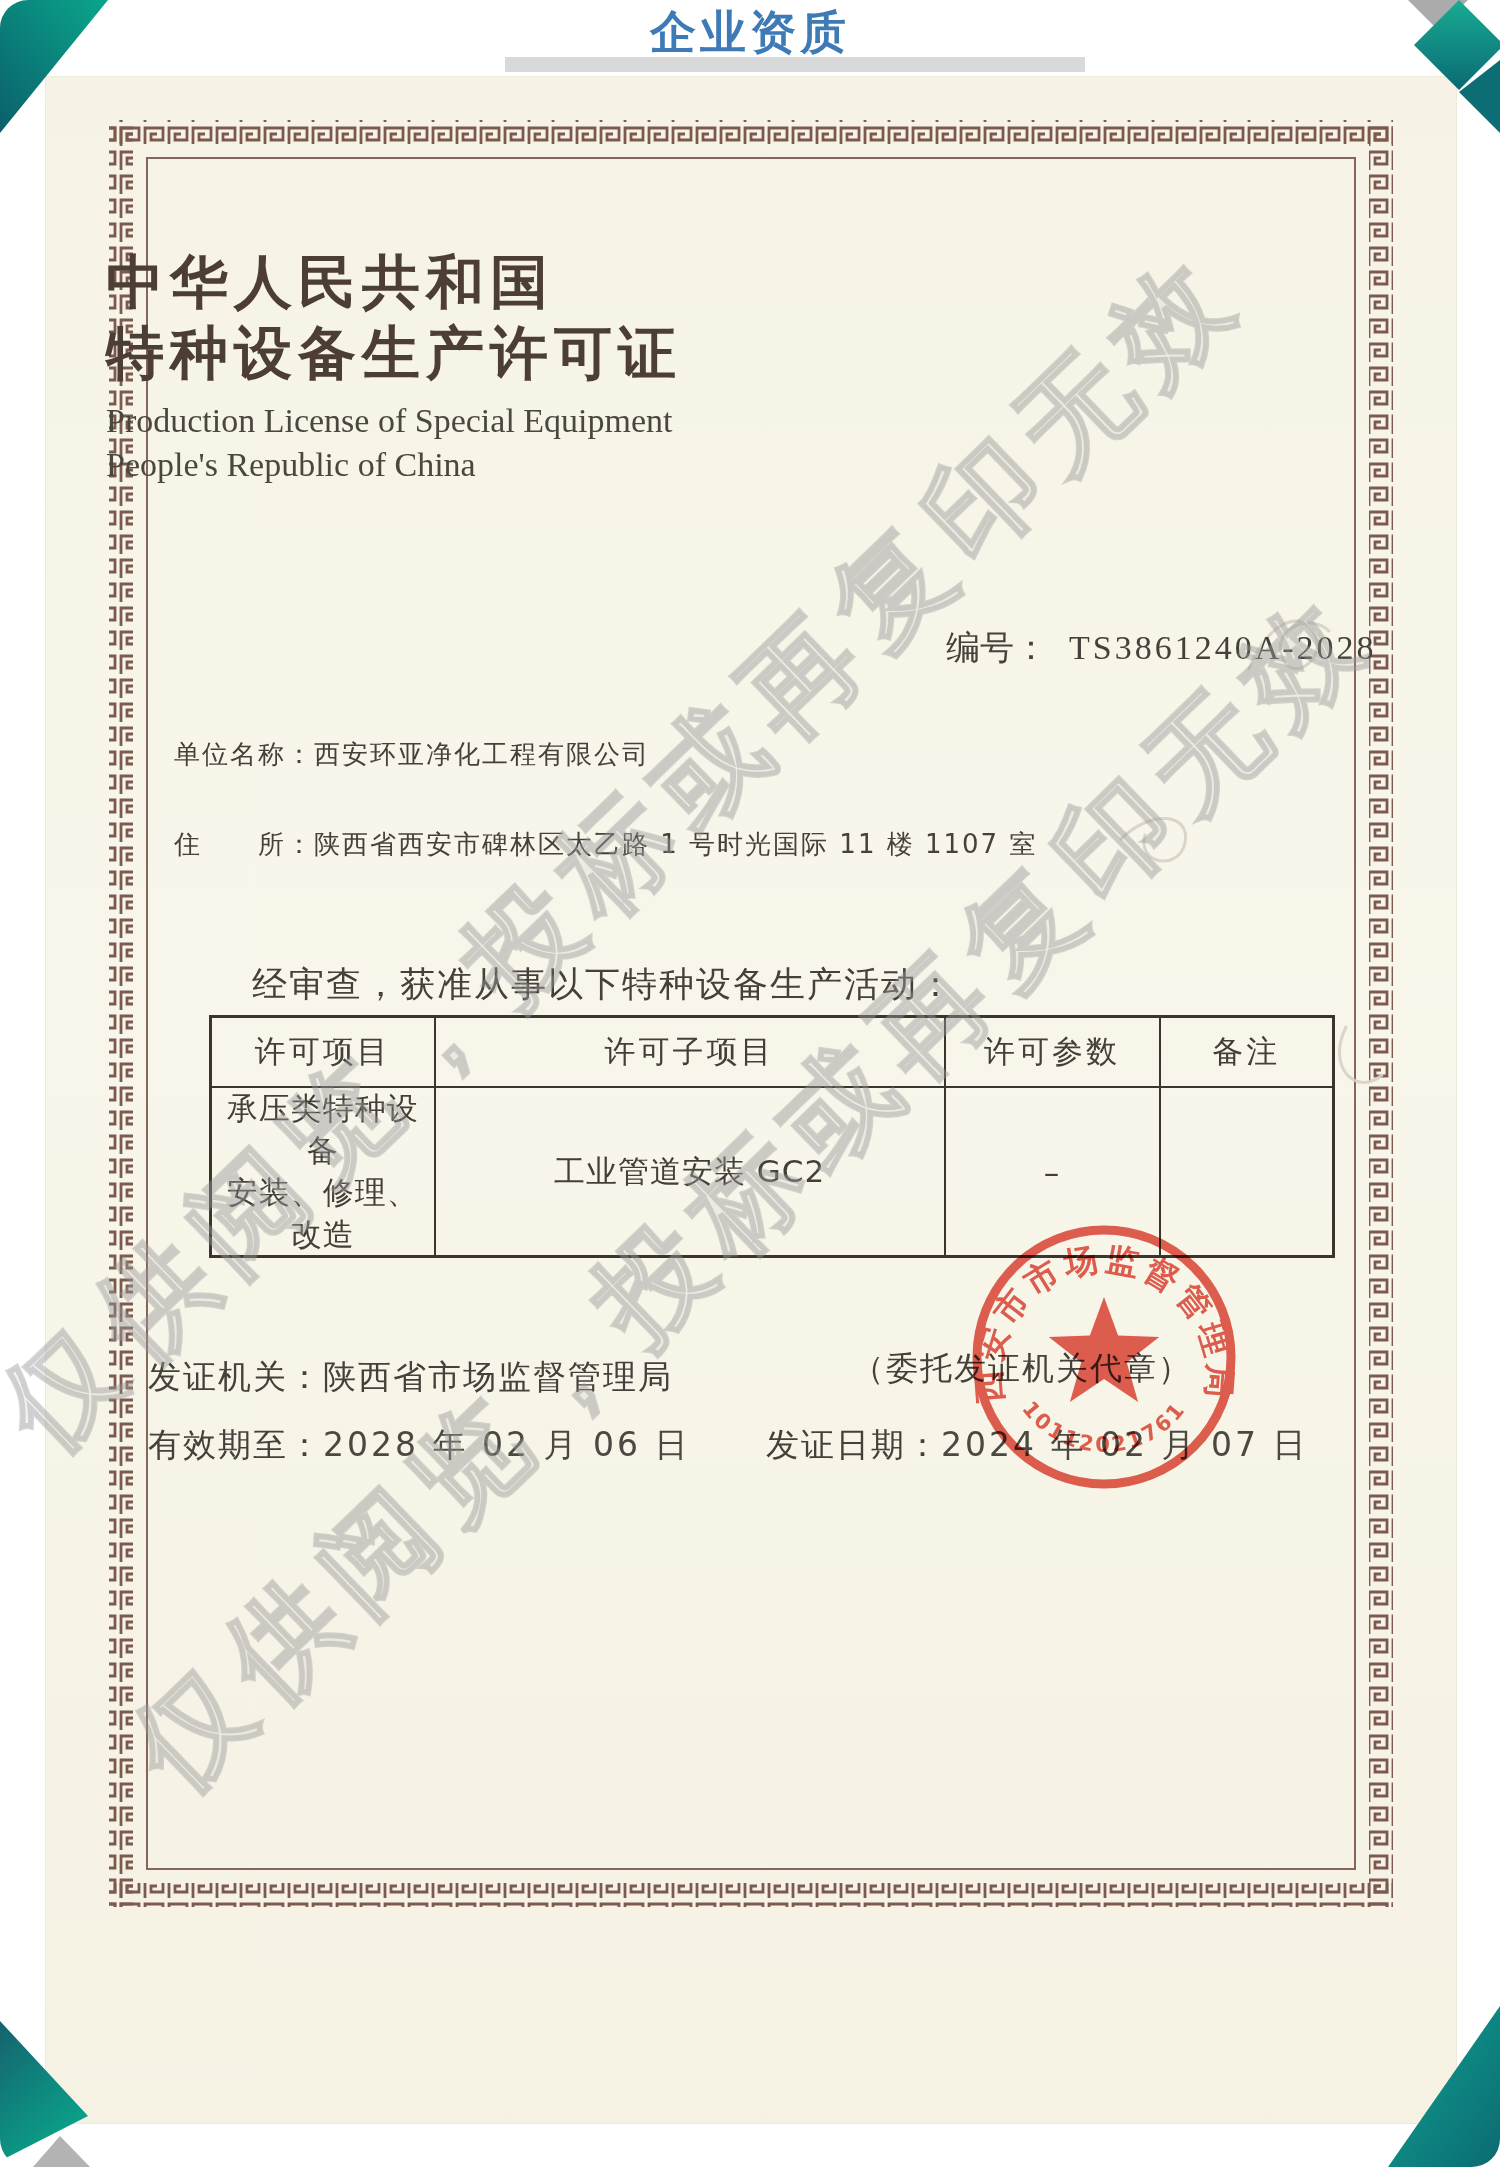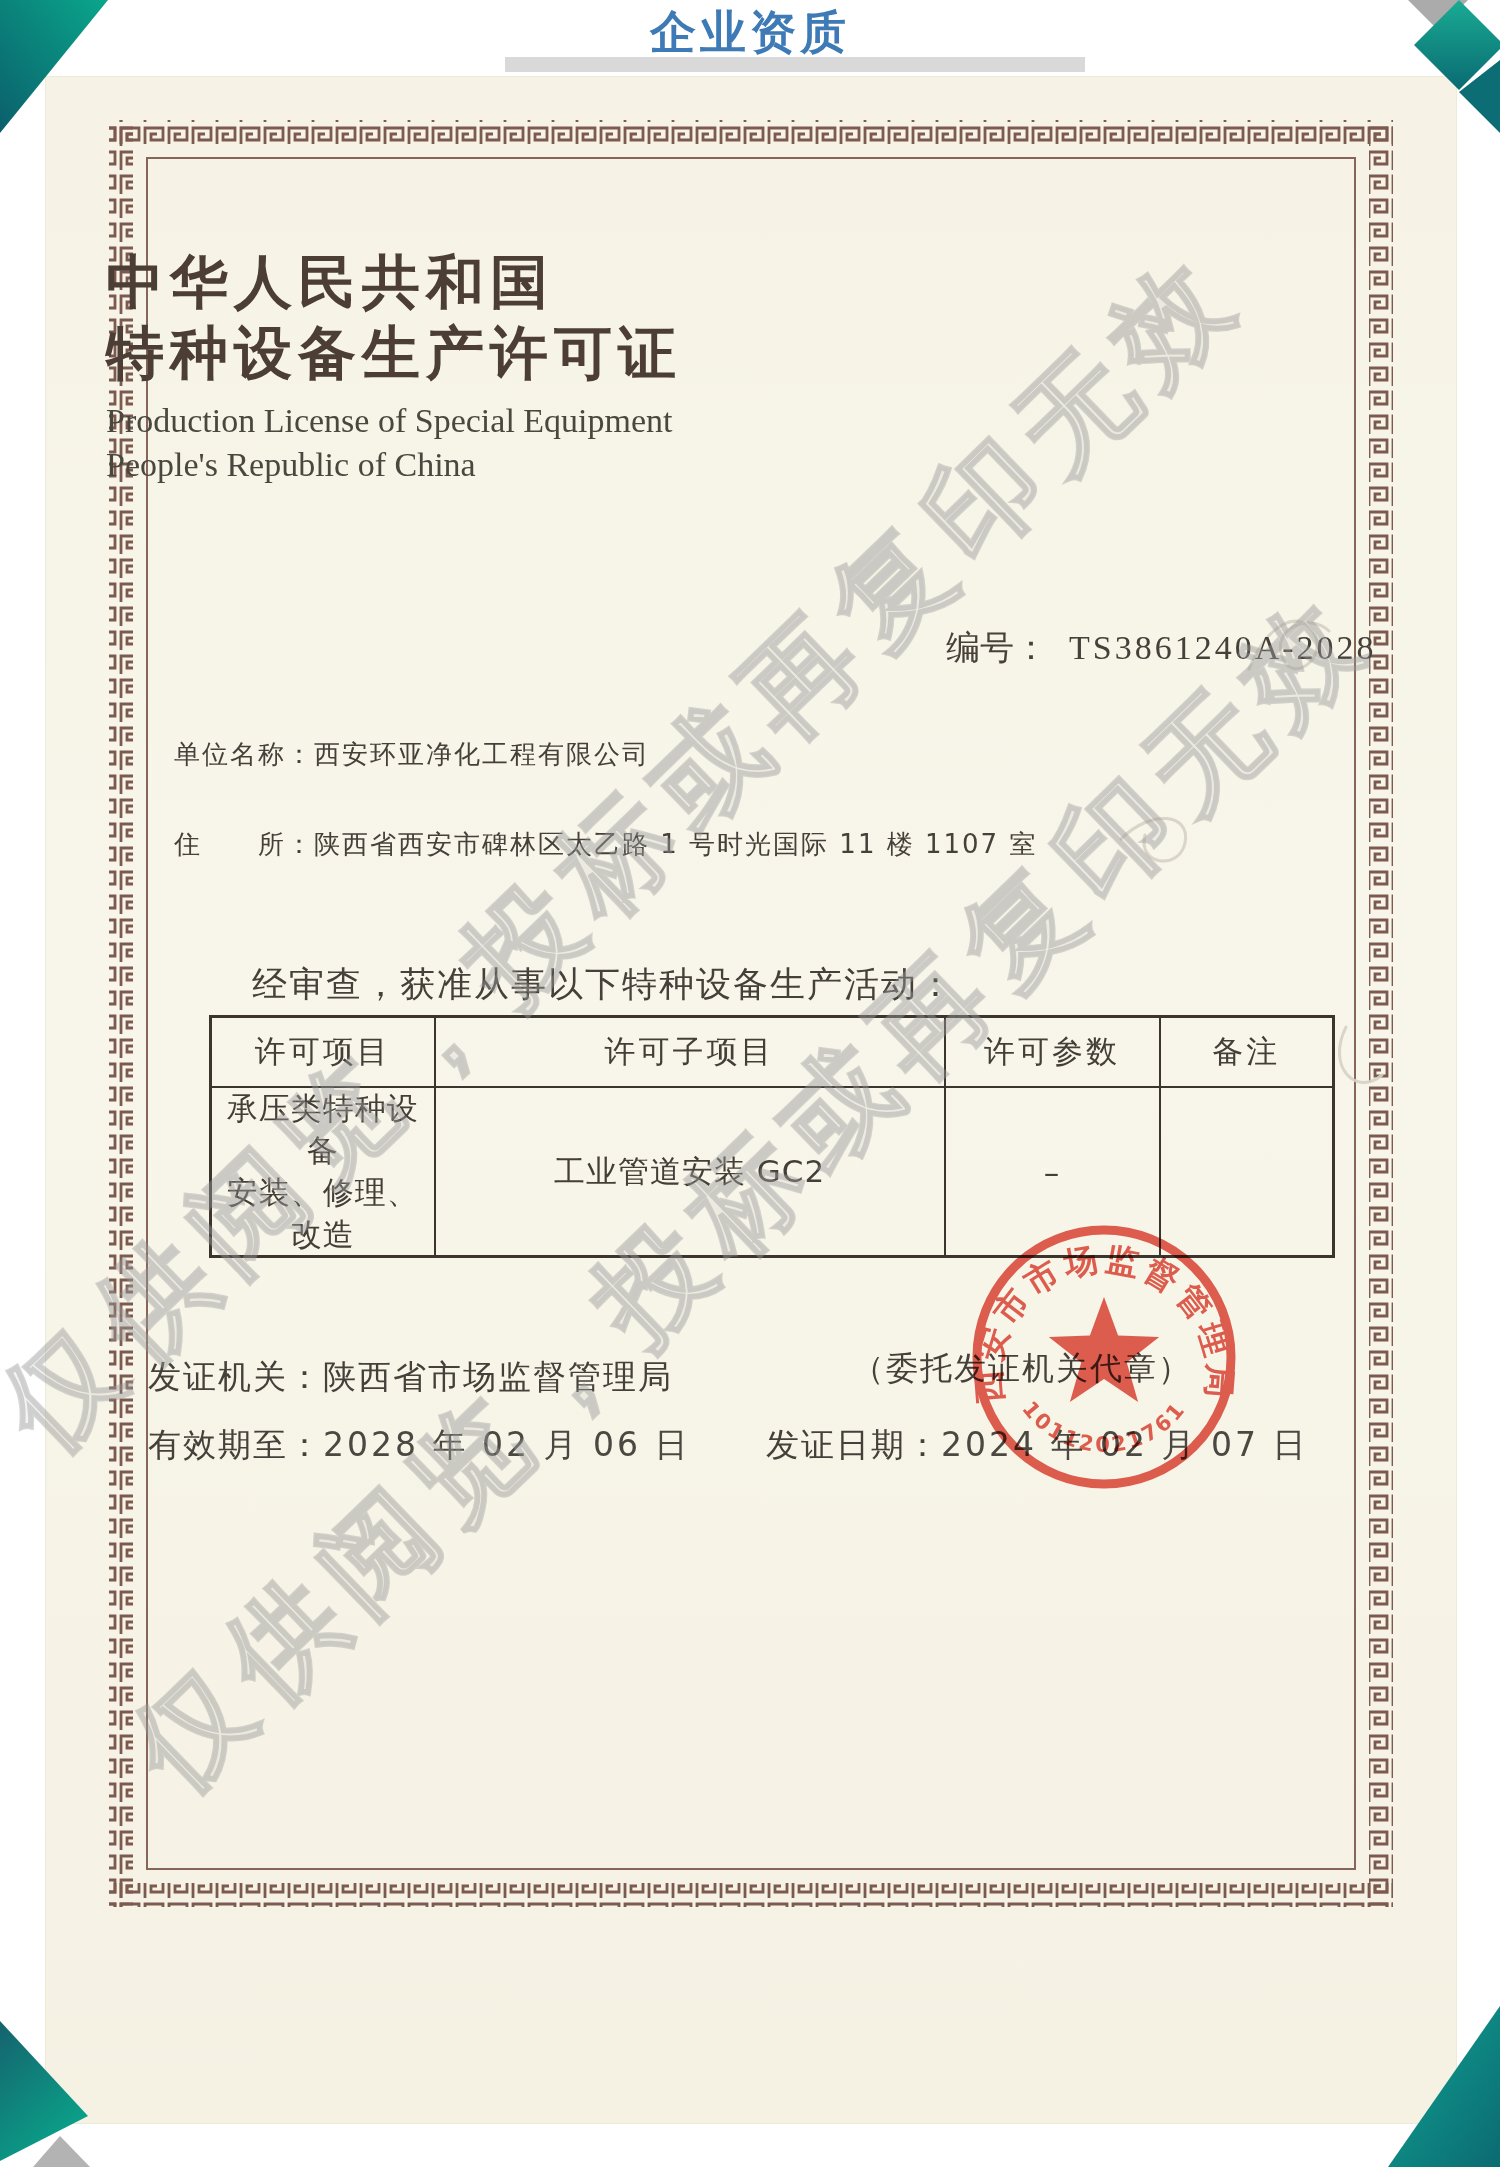--- a/index.html
+++ b/index.html
@@ -1,17 +1,17 @@
 <!DOCTYPE html>
 <html><head>
 <meta charset="utf-8">
 <style>
   html,body{margin:0;padding:0;background:#ffffff;}
   .canvas{position:relative;width:1500px;height:2167px;background:#ffffff;overflow:hidden;
-          font-family:"DejaVu Sans","Liberation Sans",sans-serif;}
+          font-family:"DejaVu Sans","Liberation Sans",sans-serif;border-radius:28px;}
 
   
   .hdr-title{position:absolute;top:2px;left:0;width:100%;text-align:center;
              font-size:46px;font-weight:bold;color:#3d7ab6;letter-spacing:4px;z-index:3;}
   .hdr-bar{position:absolute;top:57px;left:505px;width:580px;height:15px;background:#d9d9d9;z-index:2;}
 
   
   .paper{position:absolute;left:45px;top:76px;width:1410px;height:2046px;z-index:1;
          background:linear-gradient(180deg,#f6f3e6 0%,#f8f5ea 45%,#f5f2e4 100%);
          border:1px solid #ecead9;}

